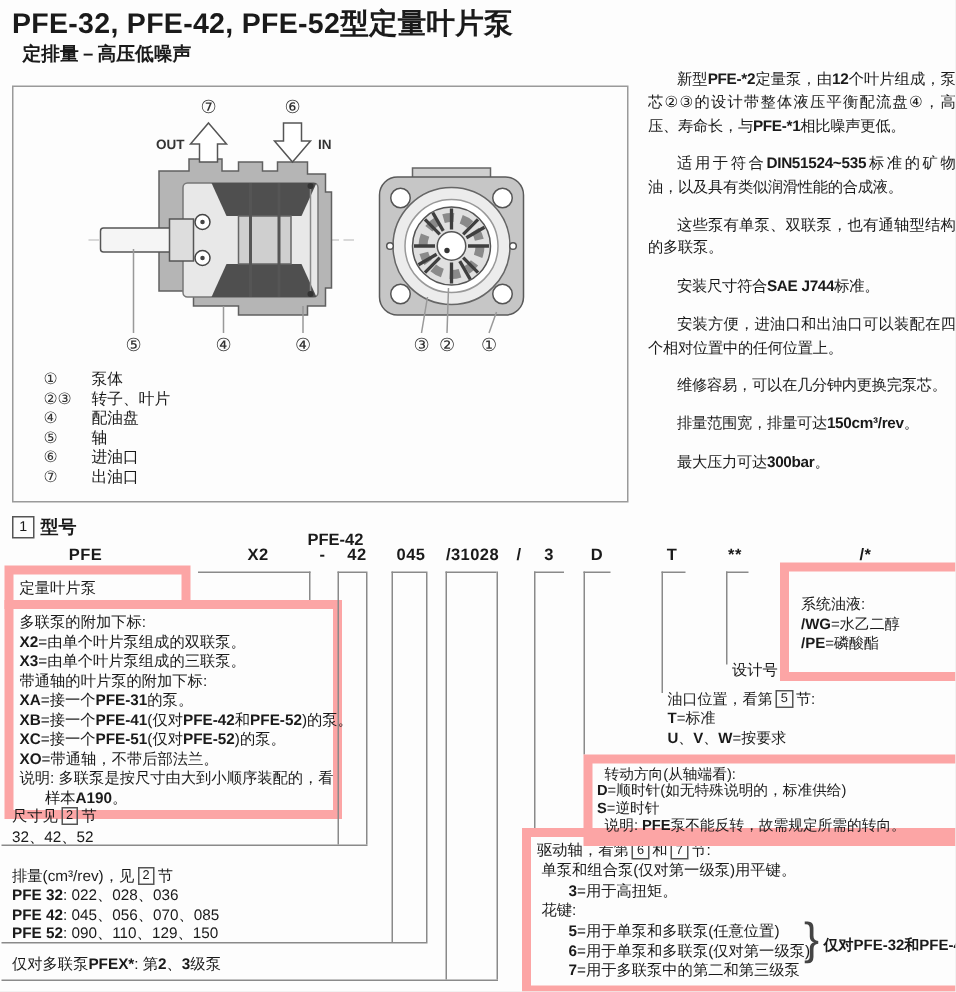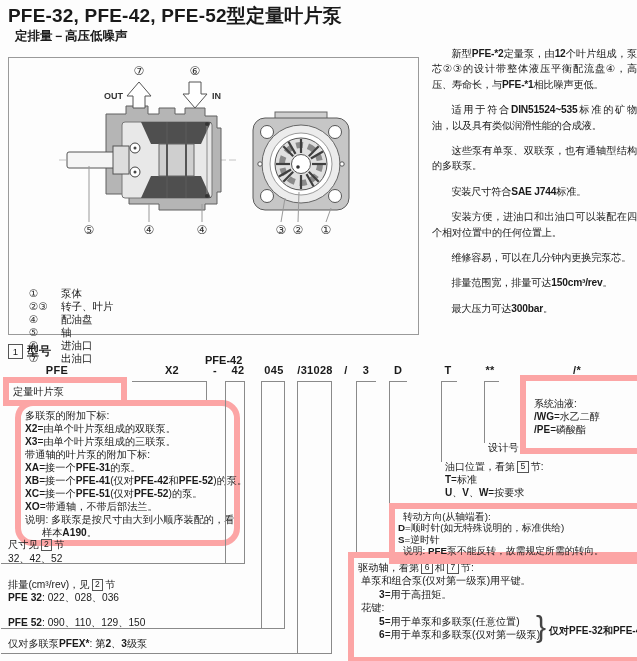--- a/index.html
+++ b/index.html
@@ -5,36 +5,36 @@
   html,body{margin:0;padding:0;background:#e9e9e9;}
   #page{position:relative;width:637px;height:661px;background:#fdfdfd;overflow:hidden;
         font-family:"Liberation Sans","DejaVu Sans",sans-serif;color:#1a1a1a;}
   .abs{position:absolute;}
   .hline{position:absolute;border-top:1px solid #8a8a8a;height:0;}
   .vline{position:absolute;border-left:1px solid #8a8a8a;width:0;}
   .bx{position:absolute;border:6px solid #fca5a5;background:transparent;}
   #title{left:8px;top:3px;font-size:19px;font-weight:bold;letter-spacing:.2px;}
   #subtitle{left:15px;top:28px;font-size:12.5px;font-weight:bold;}
   #diagram-box{left:8px;top:57px;width:409px;height:276px;border:1px solid #9a9a9a;}
-  .legend-row{position:absolute;left:20px;font-size:10.5px;line-height:12px;white-space:nowrap;margin-top:40px;}
+  .legend-row{position:absolute;left:20px;font-size:10.5px;line-height:12px;white-space:nowrap;}
   .legend-num{display:inline-block;width:32px;color:#333;}
   #pump-caption{left:196px;top:296px;font-size:11px;font-weight:bold;}
   #intro{left:432px;top:46px;width:205px;font-size:10.2px;line-height:15.4px;
          text-align:justify;letter-spacing:-.2px;}
   #intro p{margin:0 0 10px 0;text-indent:1.9em;}
   .code-part{position:absolute;top:364px;transform:translateX(-50%);font-size:11px;
              font-weight:bold;white-space:nowrap;letter-spacing:.3px;}
   .desc{position:absolute;font-size:10.2px;line-height:13px;white-space:nowrap;}
   .descblock div{white-space:nowrap;}
   .nb{display:inline-block;border:1px solid #555;font-size:8.5px;line-height:9.5px;
       padding:0 2.5px;margin:0 2px;vertical-align:1px;}
   #sec-num{left:8px;top:344px;width:13px;height:13px;border:1px solid #555;font-size:9.5px;
            text-align:center;line-height:13px;}
   #sec-title{left:27px;top:343px;font-size:12px;font-weight:bold;}
-  #multi-box{left:15px;top:400px;width:213px;height:134px;border-radius:18px;}
+  #multi-box{left:3px;top:400px;width:213px;height:134px;}
   #multi-box .inner{padding:3px 0 0 4px;font-size:10.2px;line-height:13px;}
   #shaft-box{left:348px;top:552px;width:284px;height:99px;}
   #shaft-box .inner{padding-top:3px;font-size:10.2px;line-height:13.4px;}
   #rot-box{left:389px;top:503px;width:243px;height:49px;}
   #rot-box .inner{padding:2px 0 0 3px;font-size:9.8px;line-height:11.4px;}
   #fluid-box{left:520px;top:375px;width:112px;height:67px;}
   #fluid-box .inner{padding:16px 0 0 8px;font-size:10px;line-height:13px;}
   #pfe-box{left:3px;top:377px;width:112px;height:17px;}
   #pfe-box .inner{padding:2px 0 0 4px;font-size:10.2px;}
   .brace{position:absolute;font-size:30px;font-weight:100;color:#444;}
@@ -186,39 +186,41 @@
   <div class="vline" style="left:244px;top:381px;height:182px"></div>
   <div class="desc" style="left:8px;top:538px">尺寸见<span class="nb">2</span>节</div>
   <div class="desc" style="left:8px;top:552px">32、42、52</div>
   <div class="hline" style="left:1px;top:563px;width:244px"></div>
 
   <div class="hline" style="left:261px;top:381px;width:23px"></div>
   <div class="vline" style="left:261px;top:381px;height:247px"></div>
   <div class="vline" style="left:284px;top:381px;height:247px"></div>
   <div class="desc" style="left:8px;top:578px">排量(cm³/rev)，见<span class="nb">2</span>节</div>
   <div class="desc" style="left:8px;top:591px"><b>PFE 32</b>: 022、028、036</div>
+  <div class="desc" style="left:8px;top:604px"><b>PFE 42</b>: 045、056、070、085</div>
   <div class="desc" style="left:8px;top:616px"><b>PFE 52</b>: 090、110、129、150</div>
   <div class="hline" style="left:1px;top:628px;width:284px"></div>
 
   <div class="hline" style="left:297px;top:381px;width:34px"></div>
   <div class="vline" style="left:297px;top:381px;height:272px"></div>
   <div class="vline" style="left:331px;top:381px;height:272px"></div>
   <div class="desc" style="left:8px;top:637px">仅对多联泵<b>PFEX*</b>: 第<b>2</b>、<b>3</b>级泵</div>
   <div class="hline" style="left:1px;top:653px;width:331px"></div>
 
   <div class="hline" style="left:356px;top:381px;width:20px"></div>
   <div class="vline" style="left:356px;top:381px;height:171px"></div>
   <div id="shaft-box" class="bx descblock">
     <div class="inner">
       <div style="padding-left:4px">驱动轴，看第<span class="nb">6</span>和<span class="nb">7</span>节:</div>
       <div style="padding-left:7px">单泵和组合泵(仅对第一级泵)用平键。</div>
       <div style="padding-left:25px"><b>3</b>=用于高扭矩。</div>
       <div style="padding-left:7px">花键:</div>
       <div style="padding-left:25px"><b>5</b>=用于单泵和多联泵(任意位置)</div>
       <div style="padding-left:25px"><b>6</b>=用于单泵和多联泵(仅对第一级泵)</div>
+      <div style="padding-left:25px"><b>7</b>=用于多联泵中的第二和第三级泵</div>
     </div>
   </div>
   <div class="brace" style="left:536px;top:610px">}</div>
   <div class="desc" style="left:549px;top:624px;font-weight:bold;font-size:10px">仅对PFE-32和PFE-42</div>
 
   <div class="hline" style="left:389px;top:381px;width:18px"></div>
   <div class="vline" style="left:389px;top:381px;height:122px"></div>
   <div id="rot-box" class="bx descblock">
     <div class="inner">
       <div style="padding-left:5px">转动方向(从轴端看):</div>

